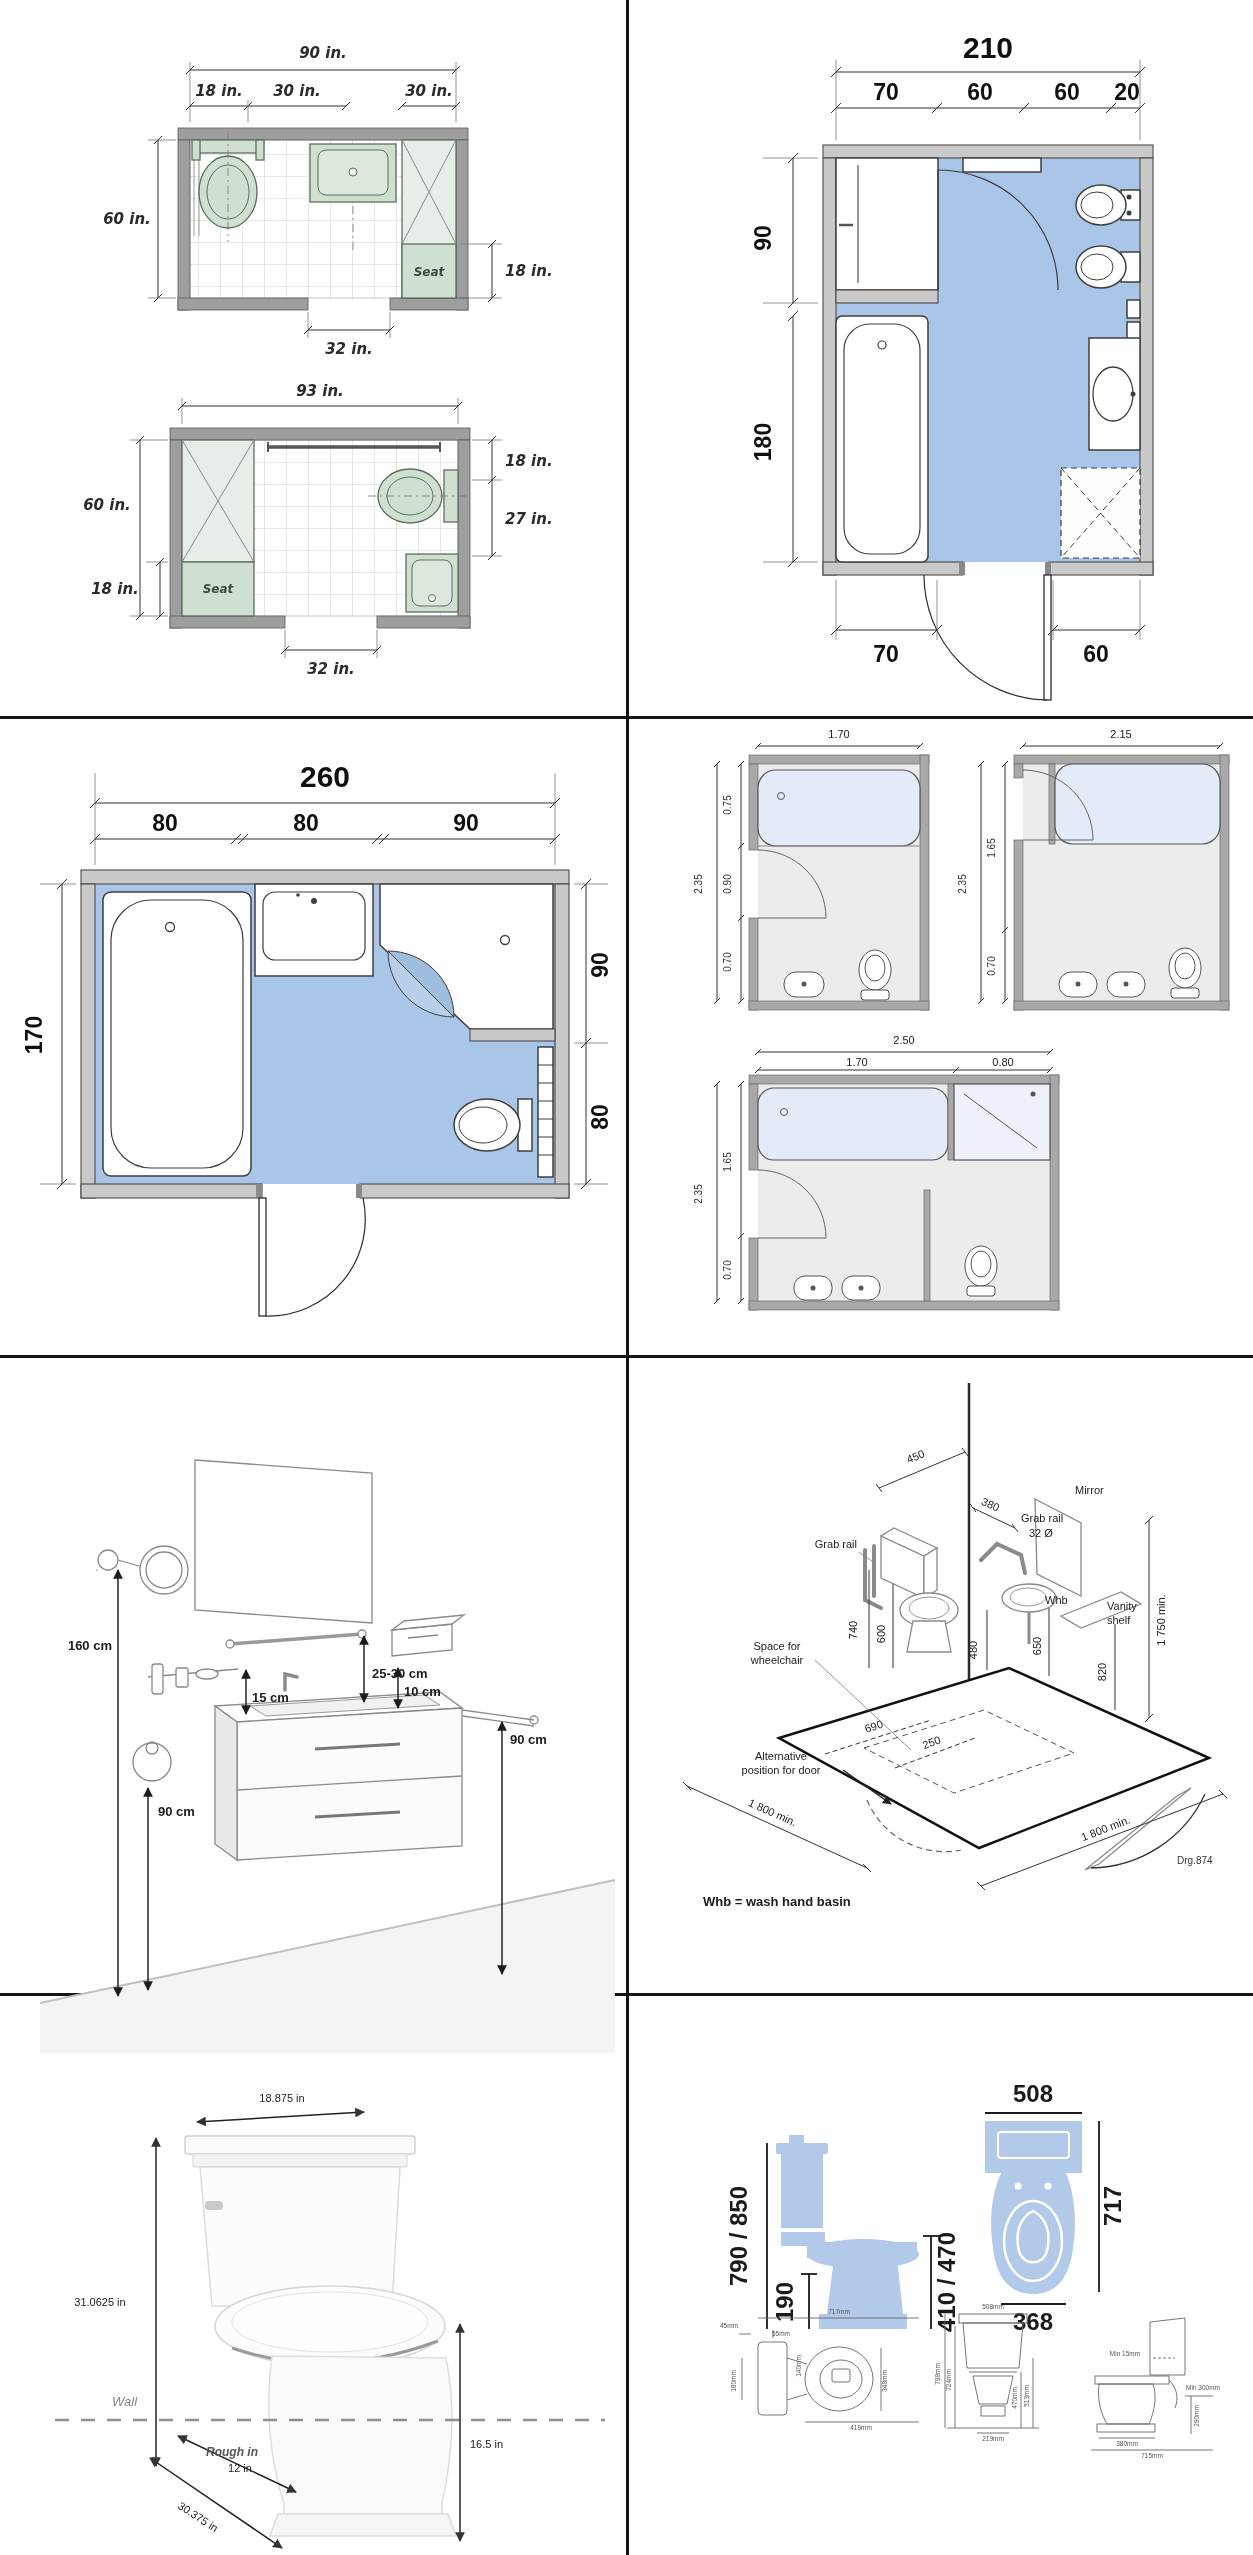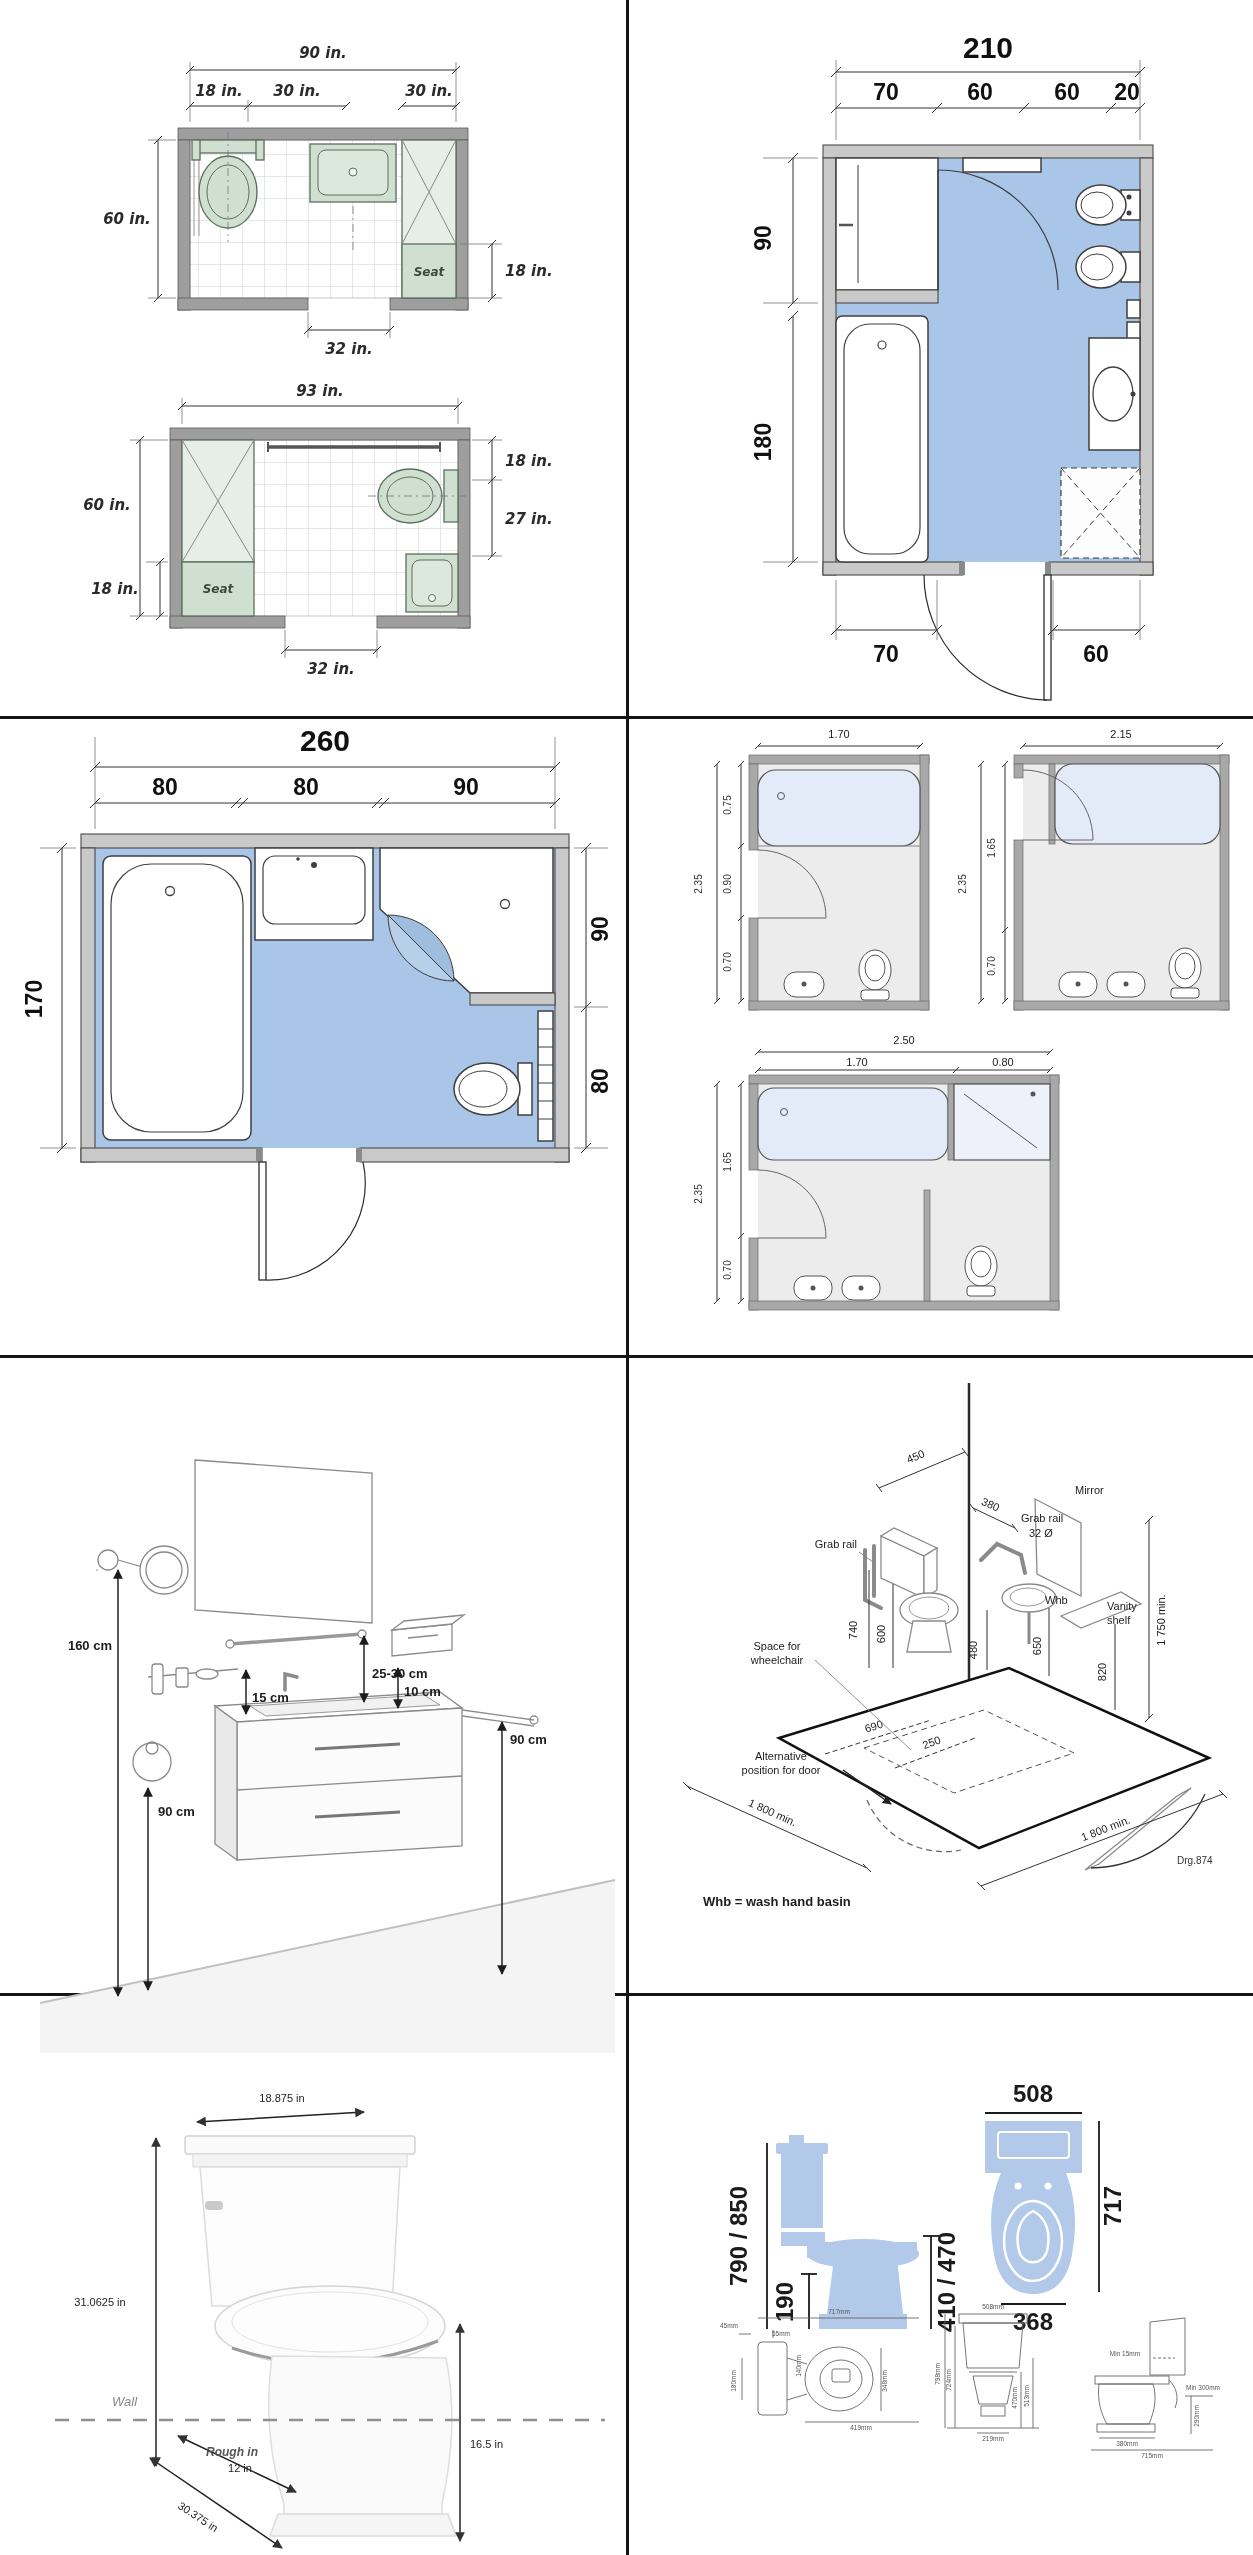--- a/index.html
+++ b/index.html
@@ -282,21 +282,21 @@
       <line class="ext" x1="390" y1="580" x2="390" y2="640"></line>
           <line class="ext" x1="477" y1="580" x2="477" y2="640"></line>
       <line class="dim" x1="390" y1="630" x2="477" y2="630" stroke-width="1.4"></line>
       <path class="dim" d="M385 635 L395 625" stroke-width="1.6"></path>
           <path class="dim" d="M472 635 L482 625" stroke-width="1.6"></path>
       <text class="med" x="433" y="662" text-anchor="middle">60</text>
     </g>
   </svg>
   </div>
 
-  <div class="panel" style="left:0;top:699px">
+  <div class="panel" style="left:0;top:735px">
   <svg width="627" height="636" viewBox="0 0 627 636">
     <rect x="95" y="149" width="460" height="300" fill="#a9c6e8"></rect>
     <rect class="wall2" x="81" y="135" width="488" height="14"></rect>
     <rect class="wall2" x="81" y="149" width="14" height="314"></rect>
     <rect class="wall2" x="555" y="149" width="14" height="314"></rect>
     <rect class="wall2" x="81" y="449" width="181" height="14"></rect>
     <rect class="wall2" x="360" y="449" width="209" height="14"></rect>
     <rect x="256" y="449" width="6" height="14" fill="#8a8a8a"></rect>
     <rect x="356" y="449" width="6" height="14" fill="#8a8a8a"></rect>
     <g>

